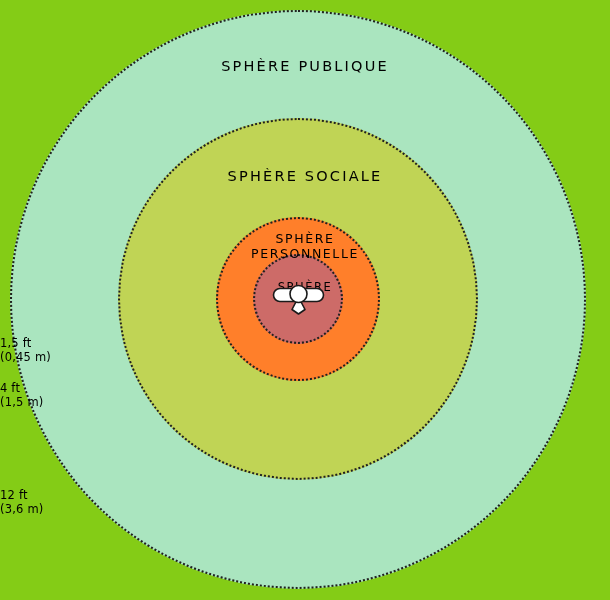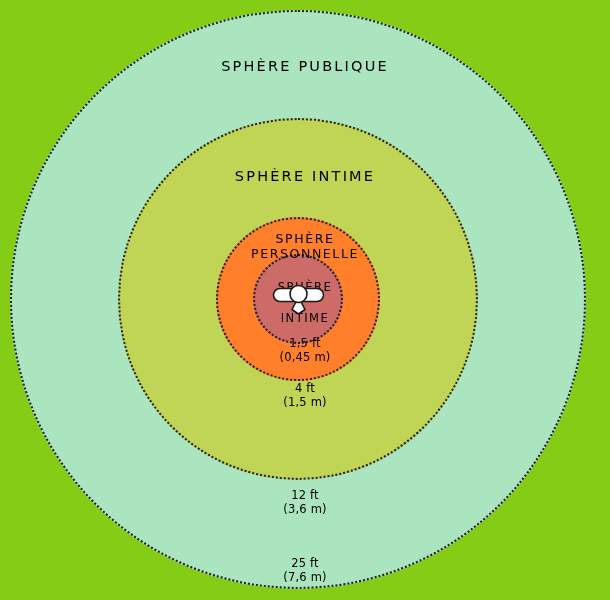--- a/index.html
+++ b/index.html
@@ -86,21 +86,20 @@
   }
   #label-intimate-bottom {
     top: 312px;
     font-size: 11.5px;
     letter-spacing: 1.5px;
   }
 
   .dist-label {
     position: absolute;
     width: 100%;
-    text-align: center;
     color: #000000;
     font-size: 11.5px;
     line-height: 1.22;
     white-space: pre-line;
     letter-spacing: 0.2px;
     pointer-events: none;
   }
   #dist-intimate { top: 336px; }
   #dist-personal { top: 381px; }
   #dist-social   { top: 488px; }
@@ -119,42 +118,39 @@
 
 <div id="diagram">
 
   <div class="ring" id="ring-public"></div>
   <div class="ring" id="ring-social"></div>
   <div class="ring" id="ring-personal"></div>
   <div class="ring" id="ring-intimate"></div>
 
   <div class="ring-label" id="label-public">SPHÈRE PUBLIQUE</div>
 
-  <div class="ring-label" id="label-social">SPHÈRE INTIME</div>
+  <div class="ring-label" id="label-social">SPHÈRE SOCIALE</div>
 
   <div class="ring-label" id="label-personal">SPHÈRE
 PERSONNELLE</div>
 
   <div class="ring-label" id="label-intimate-top">SPHÈRE</div>
 
-  <div class="ring-label" id="label-intimate-bottom">INTIME</div>
 
   <div id="person-figure">
     <svg width="53" height="32" viewBox="0 0 53 32" xmlns="http://www.w3.org/2000/svg">
       <rect x="1.5" y="5.5" width="50" height="13" rx="6.5" ry="6.5" fill="#ffffff" stroke="#1a1a1a" stroke-width="1.6"></rect>
       <path d="M 26.5 14 L 33 26.5 L 26.5 31 L 20 26.5 Z" fill="#ffffff" stroke="#1a1a1a" stroke-width="1.6" stroke-linejoin="round"></path>
       <circle cx="26.5" cy="11" r="8.5" fill="#ffffff" stroke="#1a1a1a" stroke-width="1.6"></circle>
     </svg>
   </div>
 
   <div class="dist-label" id="dist-intimate">1,5 ft
 (0,45 m)</div>
 
   <div class="dist-label" id="dist-personal">4 ft
 (1,5 m)</div>
 
   <div class="dist-label" id="dist-social">12 ft
 (3,6 m)</div>
 
-  <div class="dist-label" id="dist-public">25 ft
-(7,6 m)</div>
 
 </div>
 
 </body></html>

